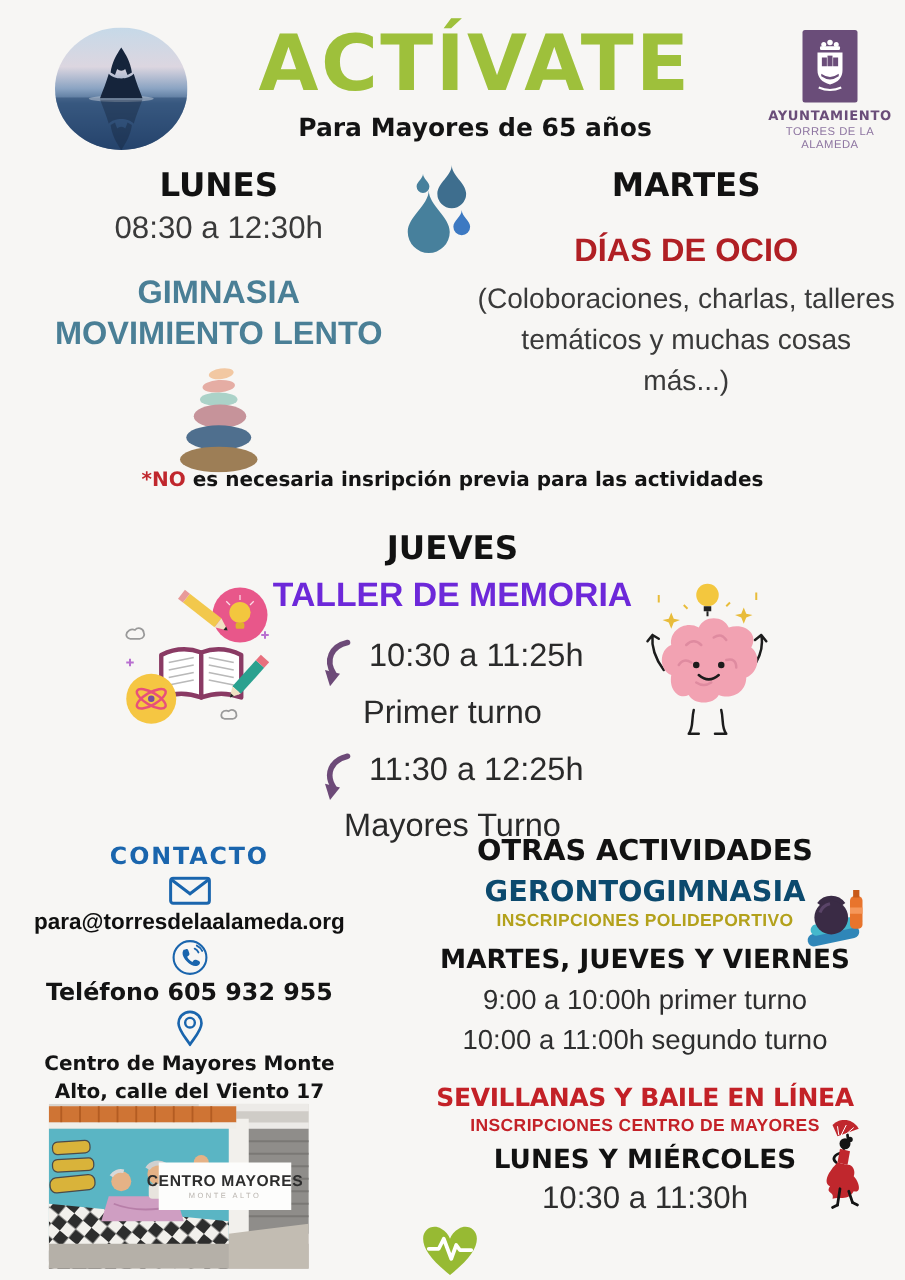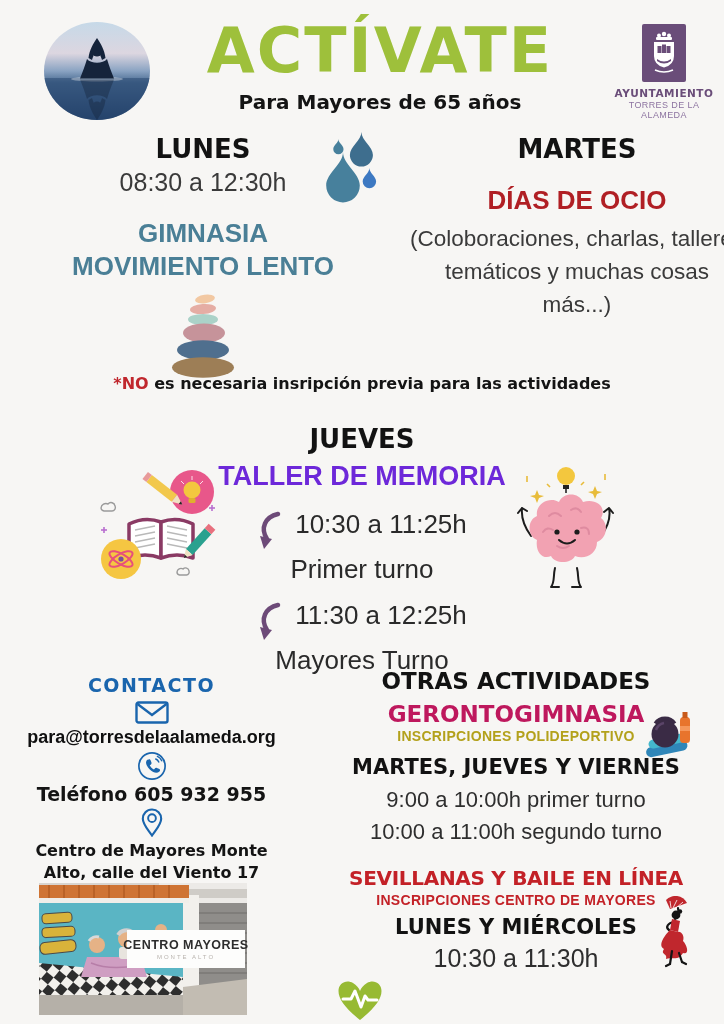--- a/index.html
+++ b/index.html
@@ -25,21 +25,21 @@
   }
   .logo{left:608px; top:24px; width:112px; text-align:center;}
   .logo-box{width:44px; height:58px; margin:0 auto; background:#6a4d79; border-radius:2px;
     display:flex; align-items:center; justify-content:center;}
   .logo-line1{margin-top:5px; font-family:"DejaVu Sans", sans-serif; font-weight:700;
     font-size:10.5px; color:#6a4d79; letter-spacing:.5px;}
   .logo-line2{margin-top:1px; font-size:9px; color:#8d74a0; letter-spacing:.4px;}
 
   
   .drops{left:322px; top:132px; width:58px; height:72px;}
-  .col{top:134px; width:350px; text-align:center;padding-left:28px;}
+  .col{top:134px; width:350px; text-align:center;}
   .col-lunes{left:0;}
   .col-martes{left:374px;}
   .day{font-family:"DejaVu Sans", sans-serif; font-weight:800; font-size:26px; color:#121212;}
   .time{margin-top:4px; font-size:25px; color:#3a3a3a;}
   .activity{margin-top:20px; font-weight:700; font-size:26px; line-height:1.28;}
   .activity.teal{color:#4a7f96; padding:0 24px;}
   .activity.red{color:#b01f24;}
   .desc{margin-top:6px; font-size:22.5px; line-height:1.45; color:#3a3a3a; padding:0 8px;}
   .stones{margin:8px auto 0; width:88px; height:86px;}
 
@@ -67,30 +67,30 @@
   .env{margin-top:5px;}
   .email{margin-top:3px; font-weight:800; font-size:18px; color:#101010; white-space:nowrap;}
   .phone-ic{margin-top:3px;}
   .phone{margin-top:2px; font-family:"DejaVu Sans", sans-serif; font-weight:700; font-size:19px; color:#141414;}
   .pin{margin-top:3px;}
   .address{margin-top:3px; font-family:"DejaVu Sans", sans-serif; font-weight:700;
     font-size:16px; line-height:1.35; color:#141414;}
 
   .photo{left:39px; top:883px; width:208px; height:132px;}
   .photo svg{position:absolute; left:0; top:0;}
-  .photo-overlay{position:absolute; left:88px; top:47px; width:118px; height:38px;
+  .photo-overlay{position:absolute; left:88px; top:47px; width:106px; height:38px;
     background:#fdfdfc; display:flex; flex-direction:column; align-items:center; justify-content:center;}
   .photo-overlay .po-title{font-size:12.5px; font-weight:700; color:#2d2d2d; letter-spacing:.5px; white-space:nowrap;}
   .photo-overlay .po-sub{font-size:6px; color:#b9b4ae; letter-spacing:2px; margin-top:2px;}
 
   
   .other{left:330px; top:668px; width:372px; text-align:center;}
   .other-heading{font-family:"DejaVu Sans", sans-serif; font-weight:800; font-size:23px; color:#121212; white-space:nowrap;}
   .ger-title{margin-top:7px; font-family:"DejaVu Sans", sans-serif; font-weight:700;
-    font-size:23px; color:#be185d; white-space:nowrap;}
+    font-size:23px; color:#0c4a6e; white-space:nowrap;}
   .ger-sub{margin-top:1px; font-weight:700; font-size:14px; color:#b3a11b; letter-spacing:.3px;}
   .day-line{margin-top:11px; font-family:"DejaVu Sans", sans-serif; font-weight:800;
     font-size:21px; color:#121212; white-space:nowrap;}
   .turn-line{margin-top:8px; font-size:22px; color:#2e2e2e;}
   .turn-line + .turn-line{margin-top:6px;}
   .sev-title{margin-top:21px; font-family:"DejaVu Sans", sans-serif; font-weight:800;
     font-size:20px; color:#c32127; white-space:nowrap; letter-spacing:-.3px;}
   .sev-sub{margin-top:2px; font-weight:700; font-size:14px; color:#c32127; letter-spacing:.3px;}
   .sev-days{margin-top:7px;}
   .sev-time{margin-top:5px; font-size:25px; color:#2e2e2e;}

